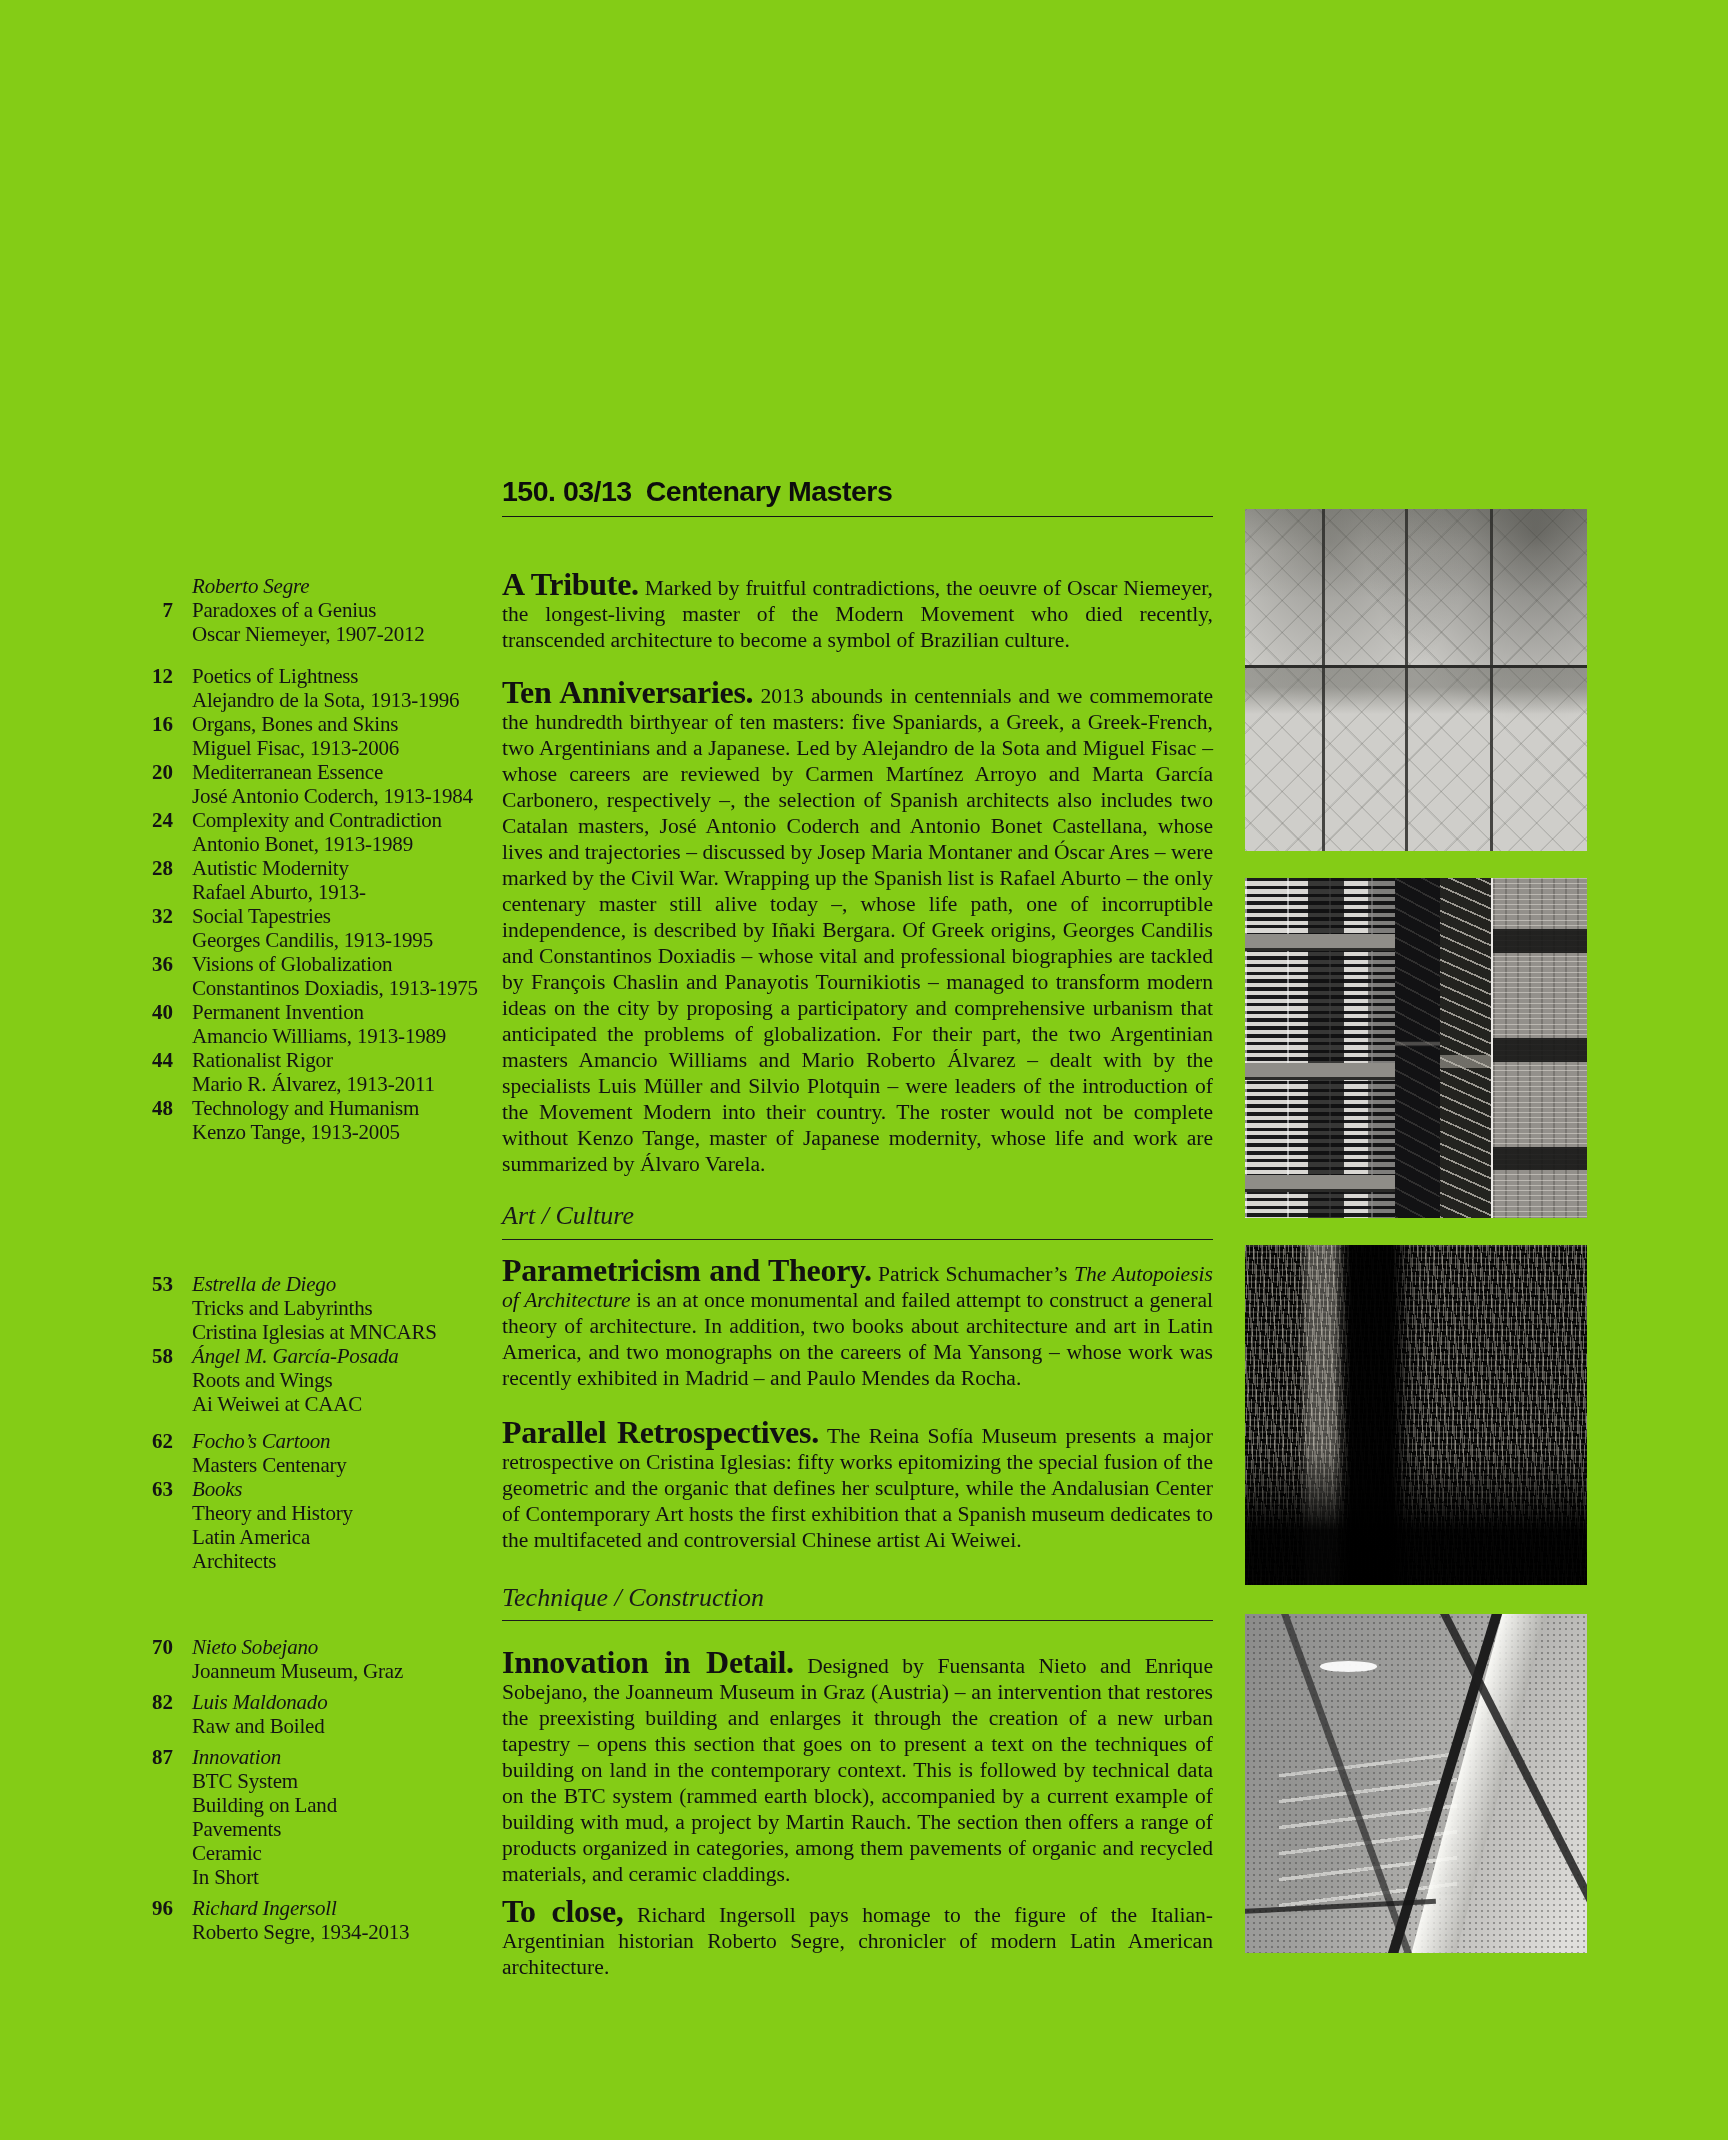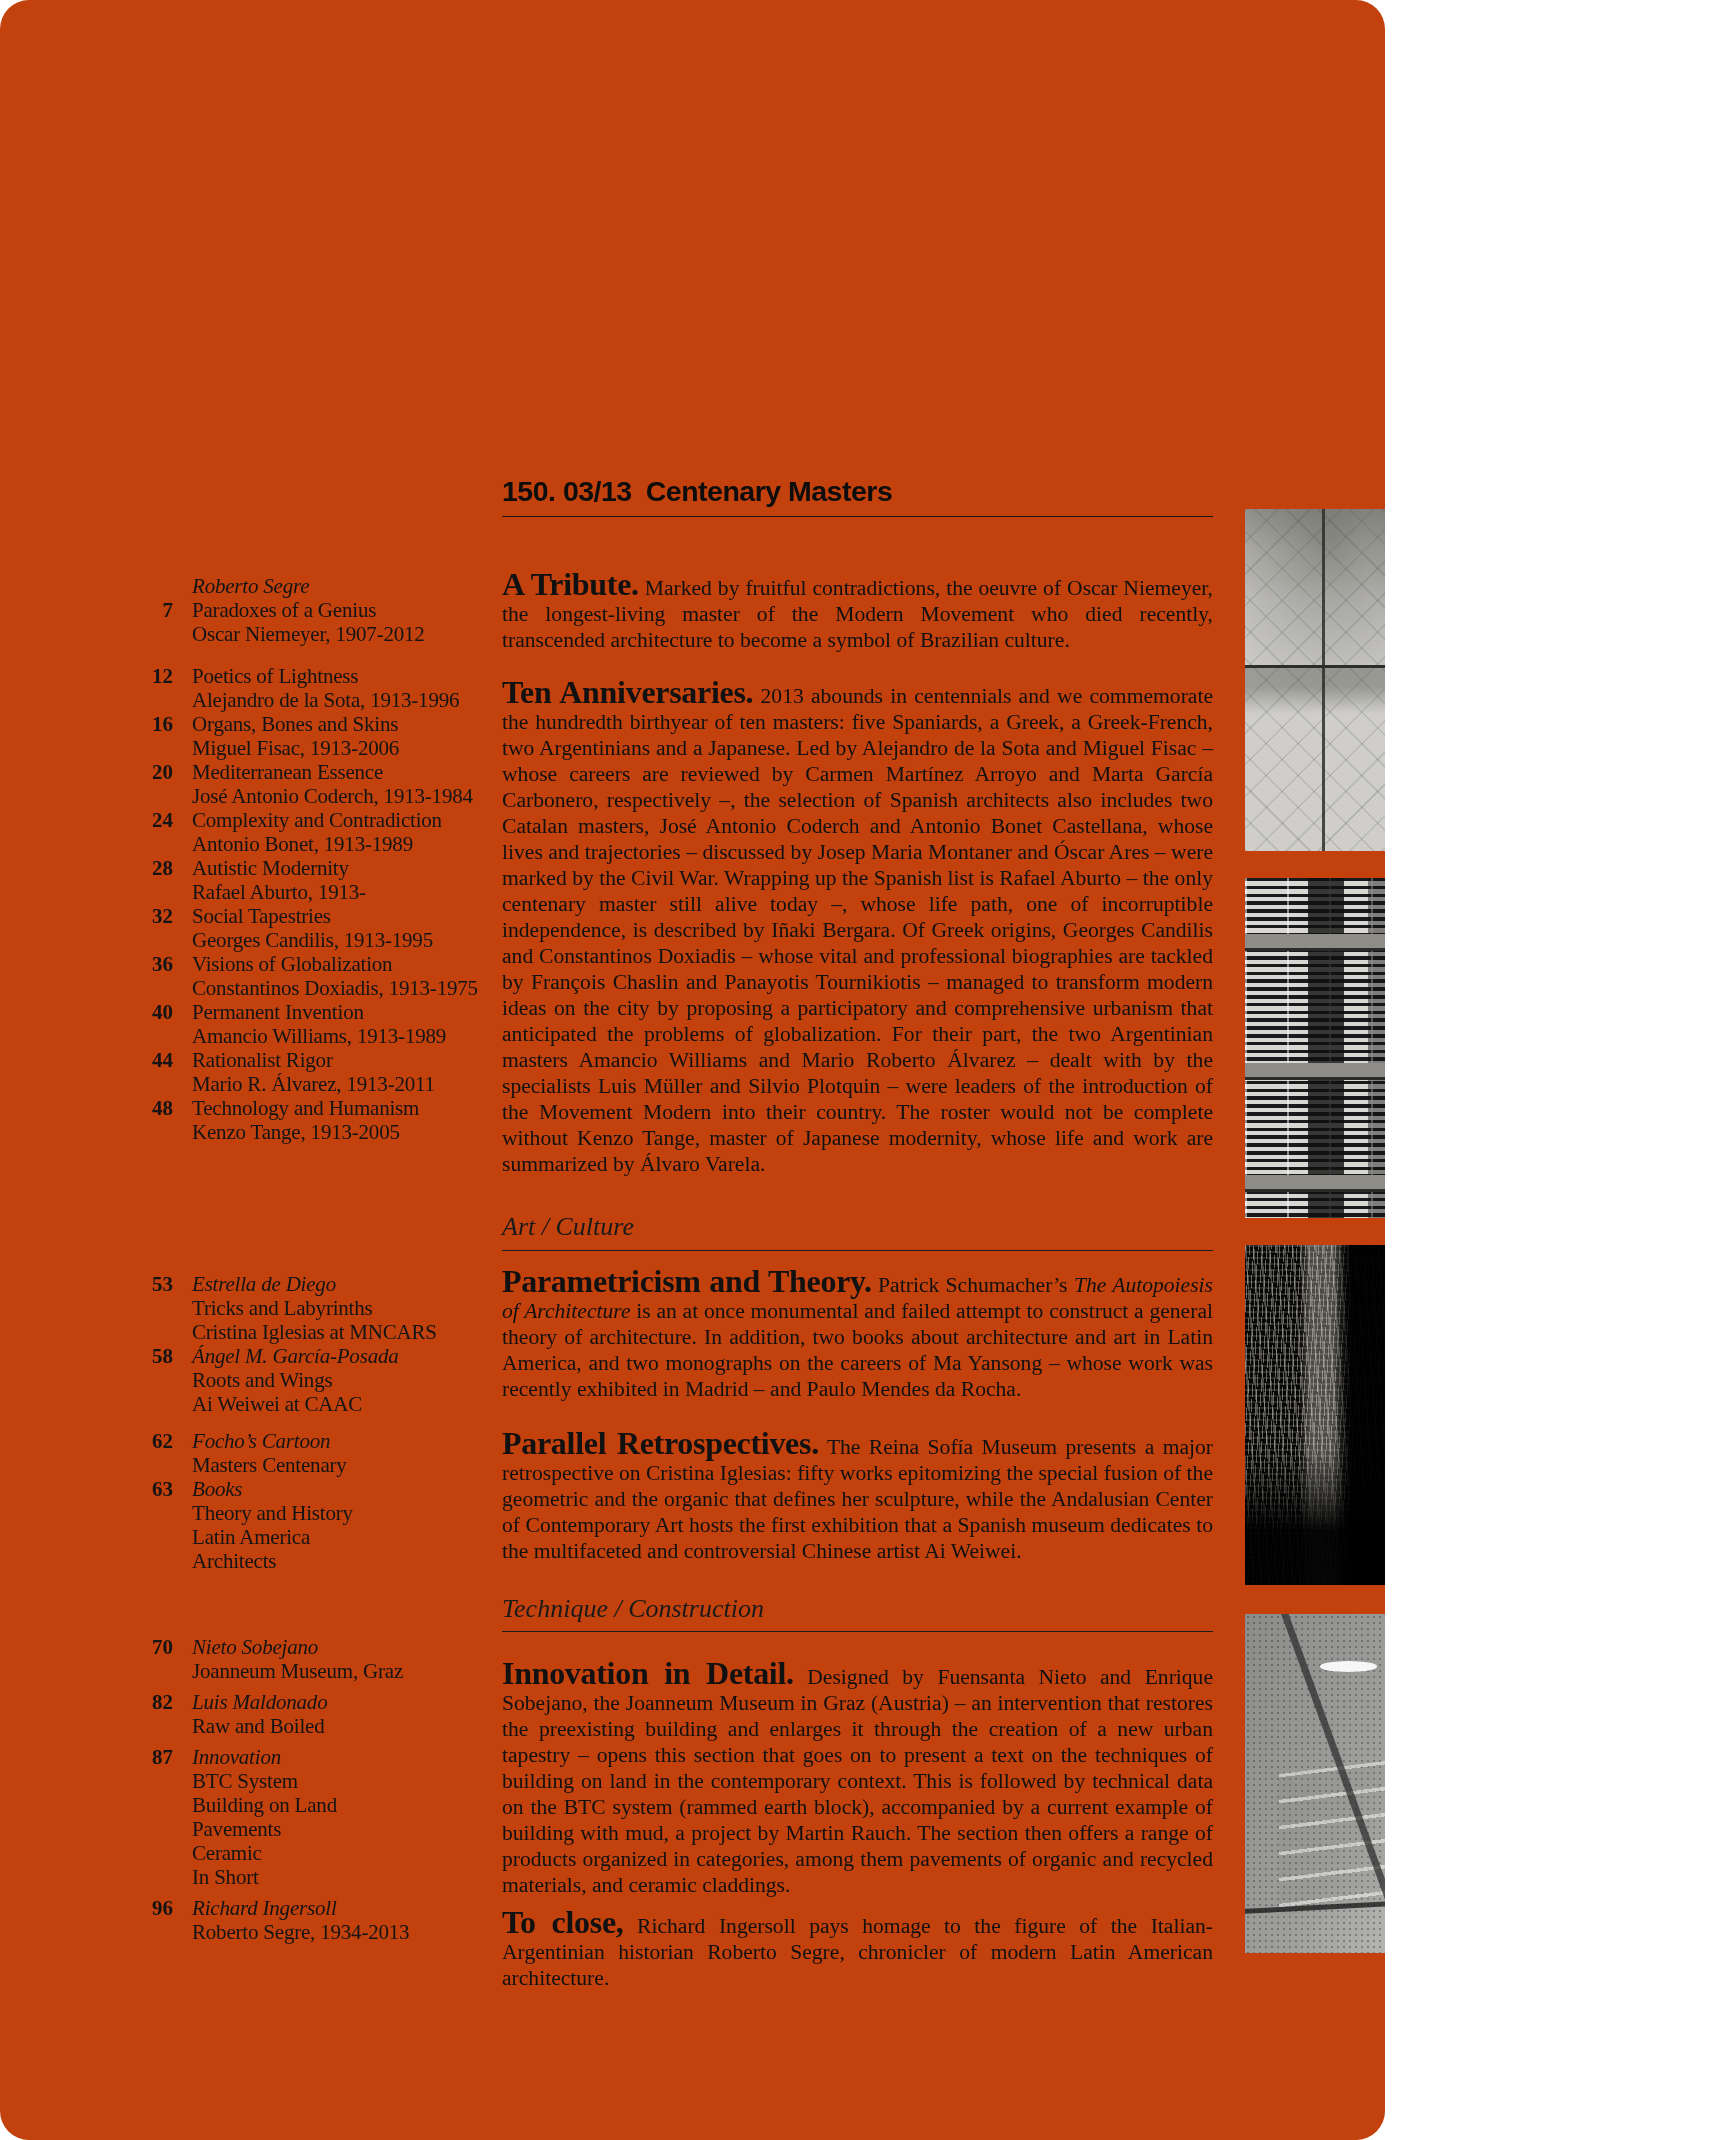--- a/index.html
+++ b/index.html
@@ -1,17 +1,17 @@
 <!DOCTYPE html>
 <html style="font-size:14px"><head>
 <meta charset="utf-8">
 <style>
   html,body{margin:0;padding:0;background:#ffffff;}
-  .page{position:relative;width:1385px;height:2140px;background:#c2410c;overflow:hidden;
-        font-family:"Liberation Serif",serif;color:#111;border-radius:29px;}
+  .page{position:relative;width:1728px;height:2140px;background:#84cc16;overflow:hidden;
+        font-family:"Liberation Serif",serif;color:#111;}
 
   
   .masthead{position:absolute;left:502px;top:475px;width:711px;
             border-bottom:1.7px solid #161616;padding-bottom:7.8px;
             font-family:"Liberation Sans",sans-serif;font-weight:700;
             font-size:28.5px;letter-spacing:-0.5px;color:#0d0d0d;}
   .mast-gap{margin-left:14px;}
 
   
   .toc-group{position:absolute;left:112px;width:398px;color:#141414;}
@@ -31,21 +31,21 @@
 
   
   .main{position:absolute;left:502px;top:571px;width:711px;}
   .para{margin:0;text-align:justify;font-size:21.6px;line-height:26px;}
   .para .lead{font-weight:700;font-size:32px;letter-spacing:-0.3px;}
   #p2{margin-top:26px;}
   #p3{margin-top:28px;}
   #p4{margin-top:17.3px;}
   #p5{margin-top:28px;}
   #p6{margin-top:10.4px;}
-  .section-head{margin-top:36px;padding-bottom:8.6px;border-bottom:1.7px solid #1c1c1c;
+  .section-head{margin-top:25px;padding-bottom:8.6px;border-bottom:1.7px solid #1c1c1c;
                 font-size:26px;font-style:italic;line-height:28px;color:#1a1a1a;}
   #sh-tech{margin-top:31px;}
 
   
   .photo{position:absolute;left:1245px;width:342px;overflow:hidden;}
   #photo1{top:509px;height:342px;
     background-color:#cfceca;
     background-image:
       linear-gradient(90deg,transparent 0 22.6%,rgba(45,45,42,.85) 22.6% 23.4%,transparent 23.4% 46.8%,rgba(45,45,42,.85) 46.8% 47.6%,transparent 47.6% 71.6%,rgba(45,45,42,.85) 71.6% 72.4%,transparent 72.4%),
       linear-gradient(180deg,transparent 0 45.6%,rgba(32,32,30,.92) 45.6% 46.6%,rgba(95,95,88,.45) 46.6% 52%,transparent 60%),

